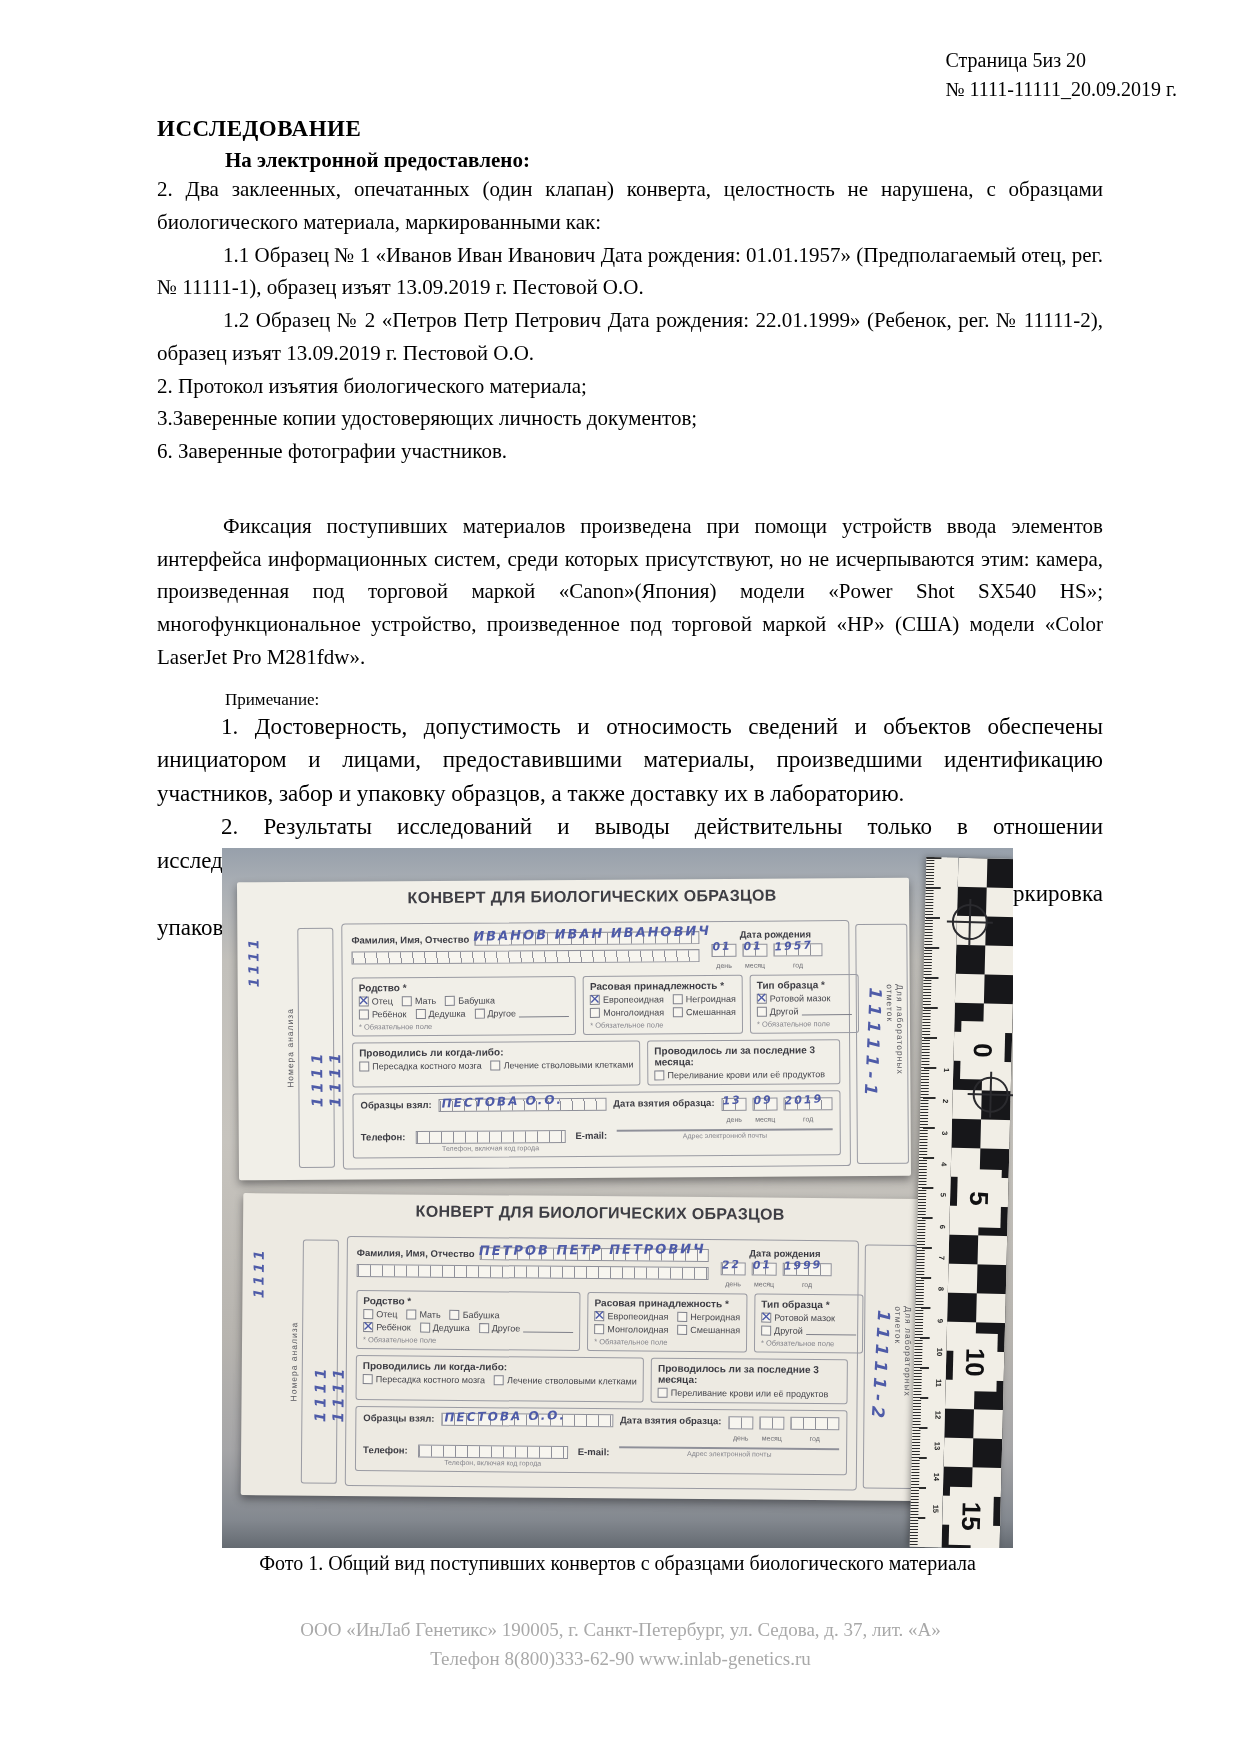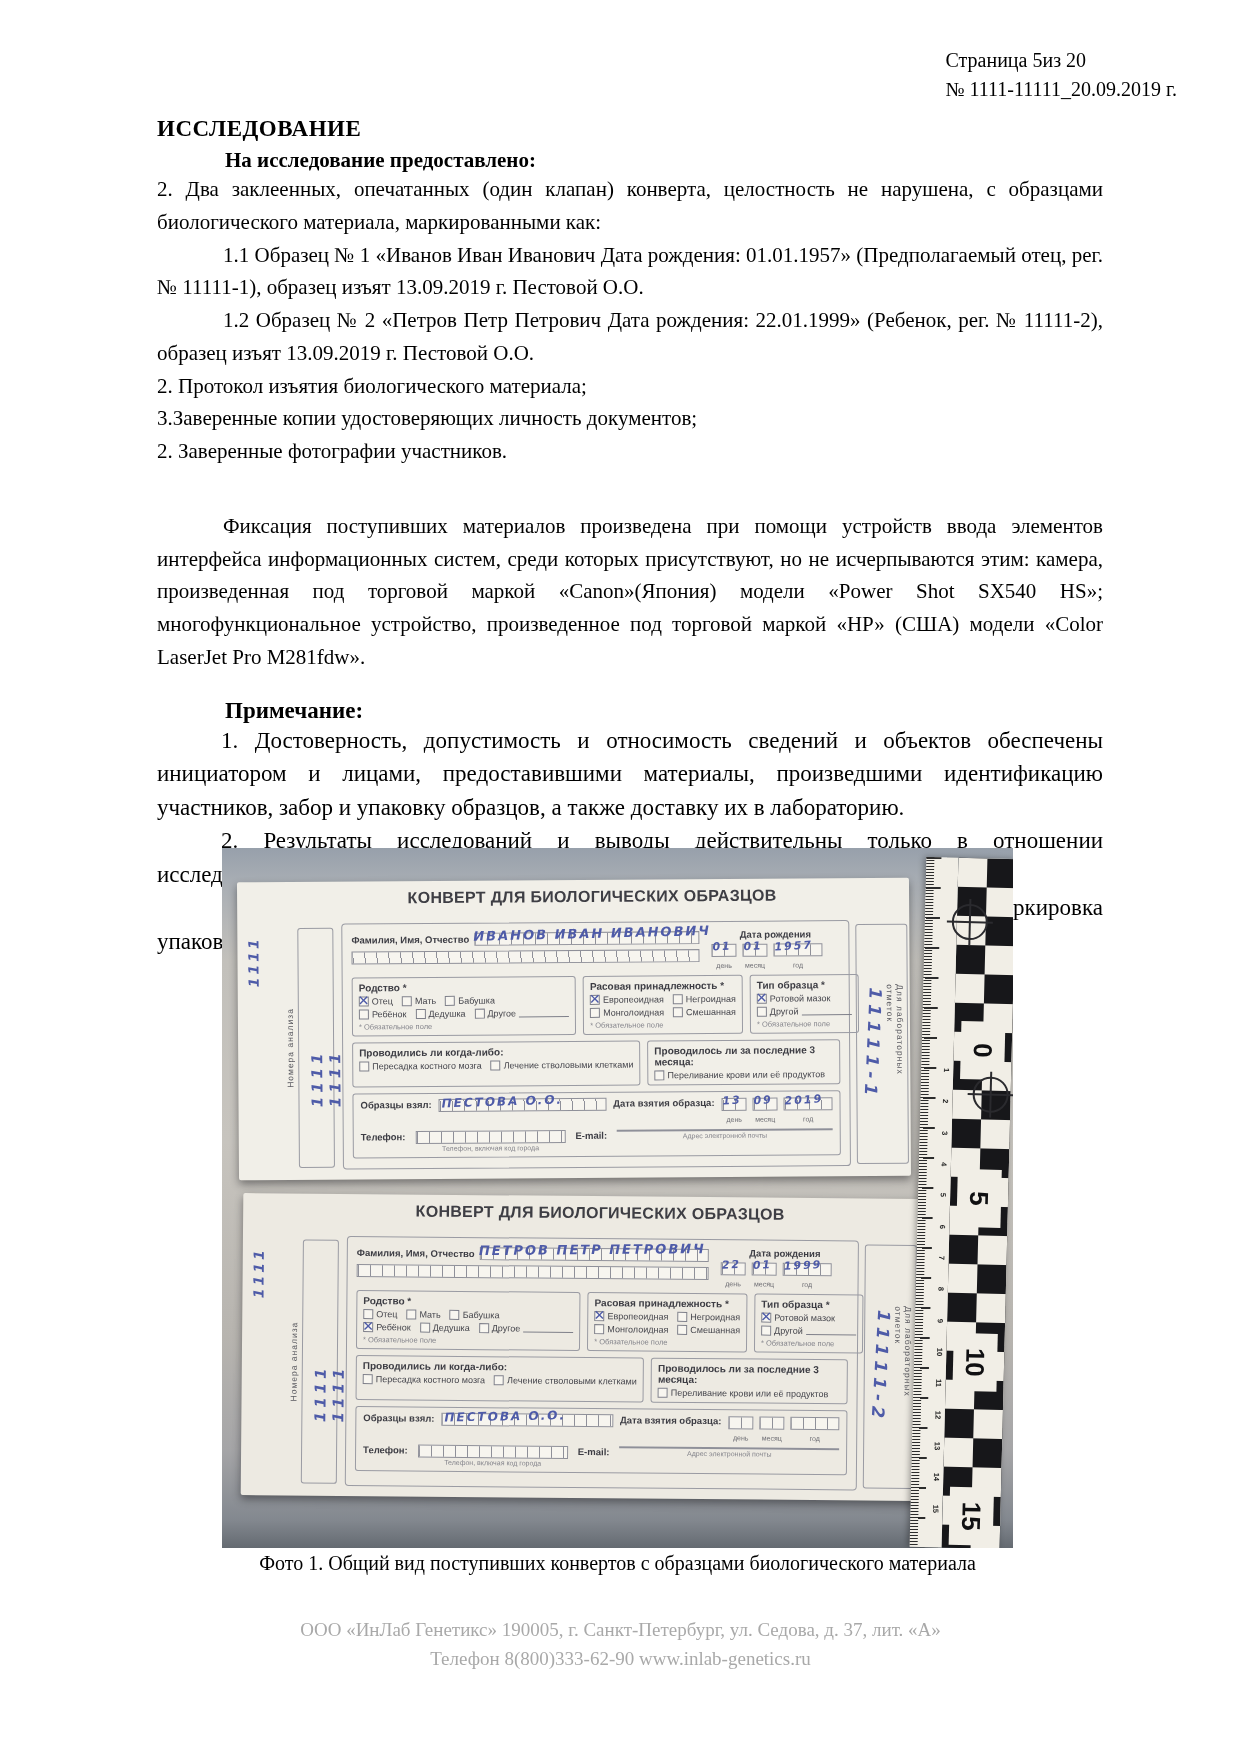--- a/index.html
+++ b/index.html
@@ -9,21 +9,21 @@
   
   .header{position:absolute;top:46px;right:64px;text-align:left;font-size:20px;line-height:1.45}
 
   
   .content{position:absolute;top:116px;left:157px;width:946px}
   .doc-title{text-align:left;font-weight:bold;font-size:23px;letter-spacing:.5px;margin-bottom:6px}
   .bold-head{font-weight:bold;font-size:21px;text-indent:68px}
   p.body{font-size:21px;line-height:1.56;text-align:justify}
   p.ind{text-indent:66px}
   .fixation{margin-top:42px}
-  .note-head{font-weight:bold;font-size:23px;text-indent:68px;margin-top:24px}
+  .note-head{font-weight:normal;font-size:17px;text-indent:68px;margin-top:16px}
   p.note{font-size:23px;line-height:1.46;text-align:justify;text-indent:64px}
 
   
   .photo{position:absolute;left:222px;top:848px;width:791px;height:700px;overflow:hidden;
     background:linear-gradient(180deg,#97a0ab 0%,#a9aeb4 5%,#c2c0bb 16%,#c7c4be 42%,#b7b4af 70%,#a5a5a7 86%,#83888f 96%,#646a71 100%)}
   .env{position:absolute;background:#f1efe8;box-shadow:0 4px 8px rgba(15,15,20,.45);z-index:1;border-radius:2px}
   .env2{background:#edeae2}
   .env-title{margin:8px 66px 4px 104px;text-align:center;font-family:"Liberation Sans",sans-serif;font-weight:bold;font-size:16px;letter-spacing:.3px;color:#3e3e44}
   .env-left{position:absolute;left:60px;width:36px;top:46px;bottom:12px;border:1px solid #9a9ba3;border-radius:3px}
   .env-right{position:absolute;right:2px;width:52px;top:46px;bottom:12px;border:1px solid #9a9ba3;border-radius:3px}
@@ -97,27 +97,27 @@
 </head>
 <body>
 
 <div class="header">
   <div>Страница 5из 20</div>
   <div>№ 1111-11111_20.09.2019 г.</div>
 </div>
 
 <div class="content">
   <div class="doc-title">ИССЛЕДОВАНИЕ</div>
-  <p class="bold-head">На исследование предоставлено:</p>
+  <p class="bold-head">На электронной предоставлено:</p>
   <p class="body">2. Два заклеенных, опечатанных (один клапан) конверта, целостность не нарушена, с образцами биологического материала, маркированными как:</p>
   <p class="body ind">1.1 Образец № 1 «Иванов Иван Иванович Дата рождения: 01.01.1957» (Предполагаемый отец, рег. № 11111-1), образец изъят 13.09.2019 г. Пестовой О.О.</p>
   <p class="body ind">1.2 Образец № 2 «Петров Петр Петрович  Дата рождения: 22.01.1999» (Ребенок, рег. № 11111-2), образец изъят 13.09.2019 г. Пестовой О.О.</p>
   <p class="body">2. Протокол изъятия биологического материала;</p>
   <p class="body">3.Заверенные копии удостоверяющих личность документов;</p>
-  <p class="body">2. Заверенные фотографии участников.</p>
+  <p class="body">6. Заверенные фотографии участников.</p>
   <p class="body ind fixation">Фиксация поступивших материалов произведена при помощи устройств ввода элементов интерфейса информационных систем, среди которых присутствуют, но не исчерпываются этим: камера, произведенная под торговой маркой «Canon»(Япония) модели «Power Shot SX540 HS»; многофункциональное устройство, произведенное под торговой маркой «НР» (США) модели «Color LaserJet Pro M281fdw».</p>
   <p class="note-head">Примечание:</p>
   <p class="note">1. Достоверность, допустимость и относимость сведений и объектов обеспечены инициатором и лицами, предоставившими материалы, произведшими идентификацию участников, забор и упаковку образцов, а также доставку их в лабораторию.</p>
   <p class="note">2. Результаты исследований и выводы действительны только в отношении исследованных материалов.</p>
   <p class="note">7. При регистрации поступивших материалов, произведена дополнительная маркировка упаковок объектов.</p>
 </div>
 
 <div class="photo">
 
   <div class="env" style="left:16px;top:32px;width:672px;height:298px;transform:rotate(-0.4deg)">

